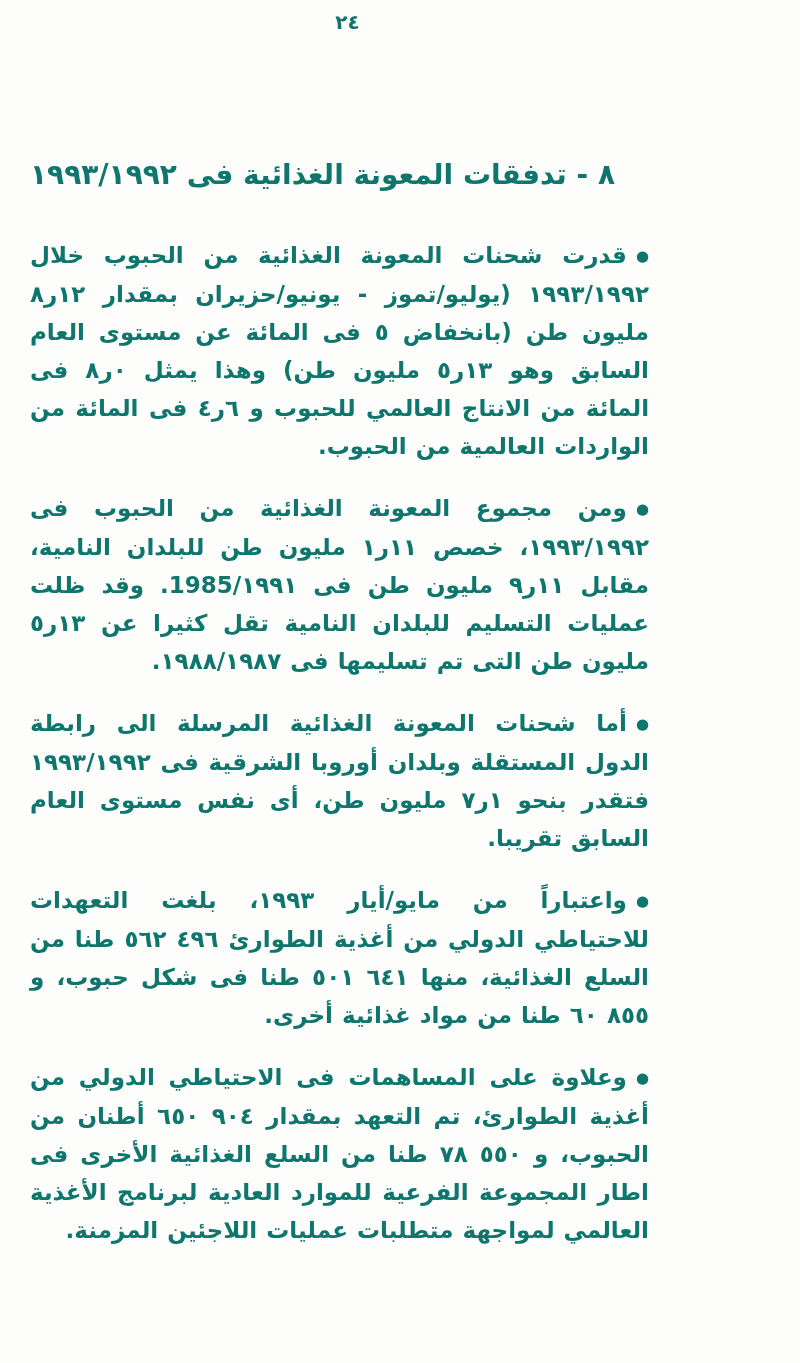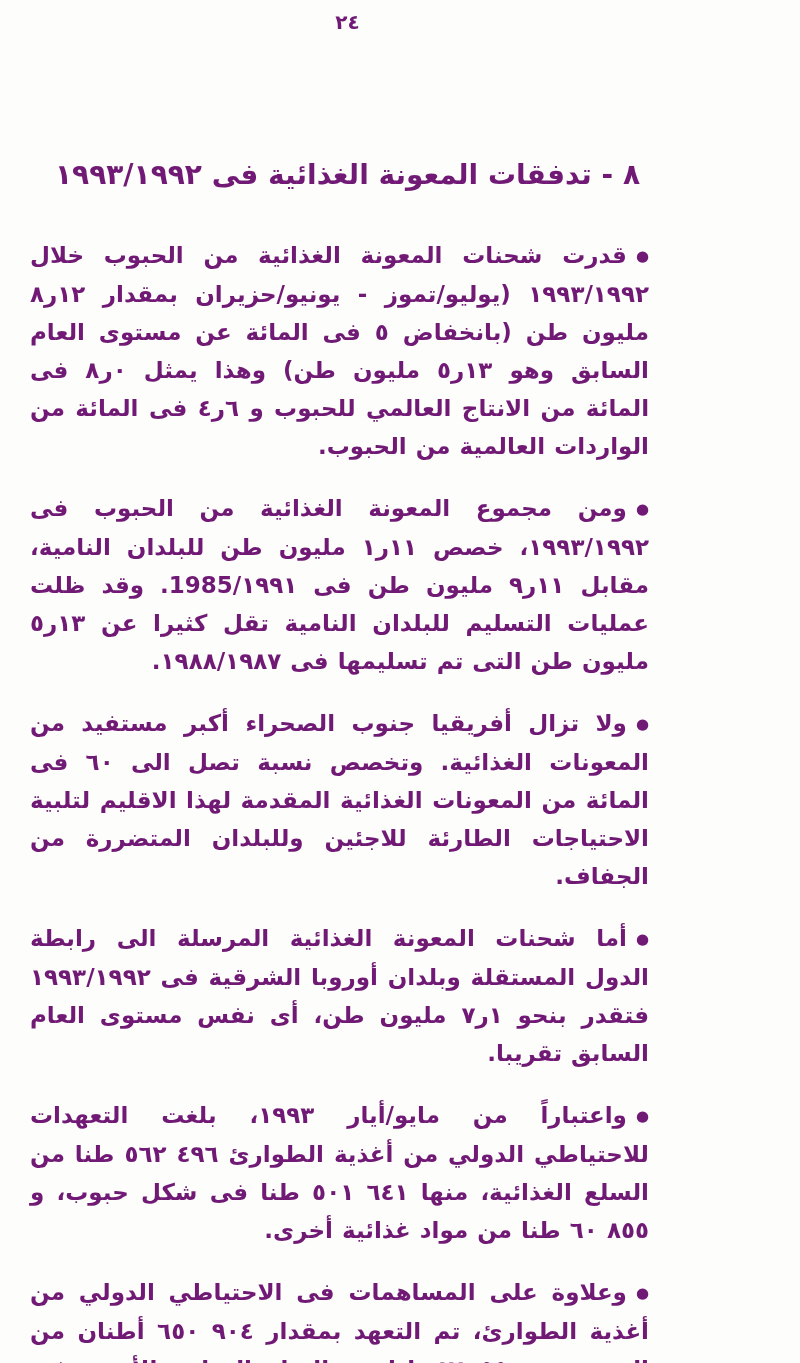--- a/index.html
+++ b/index.html
@@ -11,34 +11,34 @@
     background: #fdfdfb;
   }
   .page {
     direction: rtl;
     width: 689px;
     height: 1363px;
     box-sizing: border-box;
     padding: 8px 24px 16px 30px;
     font-family: "DejaVu Sans", sans-serif;
     font-weight: bold;
-    color: #701a75;
+    color: #0f766e;
     -webkit-font-smoothing: antialiased;
   }
   .page-number {
     text-align: center;
     font-size: 20px;
     line-height: 28px;
     letter-spacing: 2px;
   }
   .section-heading {
     margin: 118px 0 0 0;
     font-size: 28px;
     line-height: 42px;
-    text-align: center;
+    text-align: left;
   }
   .bullets {
     margin-top: 40px;
   }
   .bullet {
     margin: 0 16px 24px 0;
     font-size: 23px;
     line-height: 38px;
     text-align: justify;
     word-spacing: 1px;
@@ -59,21 +59,20 @@
 
   <h1 class="section-heading">٨ - تدفقات المعونة الغذائية فى ١٩٩٣/١٩٩٢</h1>
 
   <div class="bullets">
 
     <p class="bullet"><span class="marker">●</span><span>قدرت شحنات المعونة الغذائية من الحبوب خلال ١٩٩٣/١٩٩٢ (يوليو/تموز - يونيو/حزيران بمقدار ١٢ر٨ مليون طن (بانخفاض ٥ فى المائة عن مستوى العام السابق وهو ١٣ر٥ مليون طن) وهذا يمثل ٠ر٨ فى المائة من الانتاج العالمي للحبوب و ٦ر٤ فى المائة من الواردات العالمية من الحبوب.</span></p>
 
     <p class="bullet"><span class="marker">●</span><span>ومن مجموع المعونة الغذائية من الحبوب فى ١٩٩٣/١٩٩٢، خصص ١١ر١ مليون طن للبلدان النامية، مقابل ١١ر٩ مليون طن فى 1985/١٩٩١. وقد ظلت عمليات التسليم للبلدان النامية تقل كثيرا عن ١٣ر٥ مليون طن التى تم تسليمها فى ١٩٨٨/١٩٨٧.</span></p>
 
 
-    <p class="bullet"><span class="marker">●</span><span>ولا تزال أفريقيا جنوب الصحراء أكبر مستفيد من المعونات الغذائية. وتخصص نسبة تصل الى ٦٠ فى المائة من المعونات الغذائية المقدمة لهذا الاقليم لتلبية الاحتياجات الطارئة للاجئين وللبلدان المتضررة من الجفاف.</span></p>
 
     <p class="bullet"><span class="marker">●</span><span>أما شحنات المعونة الغذائية المرسلة الى رابطة الدول المستقلة وبلدان أوروبا الشرقية فى ١٩٩٣/١٩٩٢ فتقدر بنحو ١ر٧ مليون طن، أى نفس مستوى العام السابق تقريبا.</span></p>
 
     <p class="bullet"><span class="marker">●</span><span>واعتباراً من مايو/أيار ١٩٩٣، بلغت التعهدات للاحتياطي الدولي من أغذية الطوارئ ٥٦٢&nbsp;٤٩٦ طنا من السلع الغذائية، منها ٥٠١&nbsp;٦٤١ طنا فى شكل حبوب، و ٦٠&nbsp;٨٥٥ طنا من مواد غذائية أخرى.</span></p>
 
     <p class="bullet"><span class="marker">●</span><span>وعلاوة على المساهمات فى الاحتياطي الدولي من أغذية الطوارئ، تم التعهد بمقدار ٦٥٠&nbsp;٩٠٤ أطنان من الحبوب، و ٧٨&nbsp;٥٥٠ طنا من السلع الغذائية الأخرى فى اطار المجموعة الفرعية للموارد العادية لبرنامج الأغذية العالمي لمواجهة متطلبات عمليات اللاجئين المزمنة.</span></p>
 
   </div>
 </div>
 

